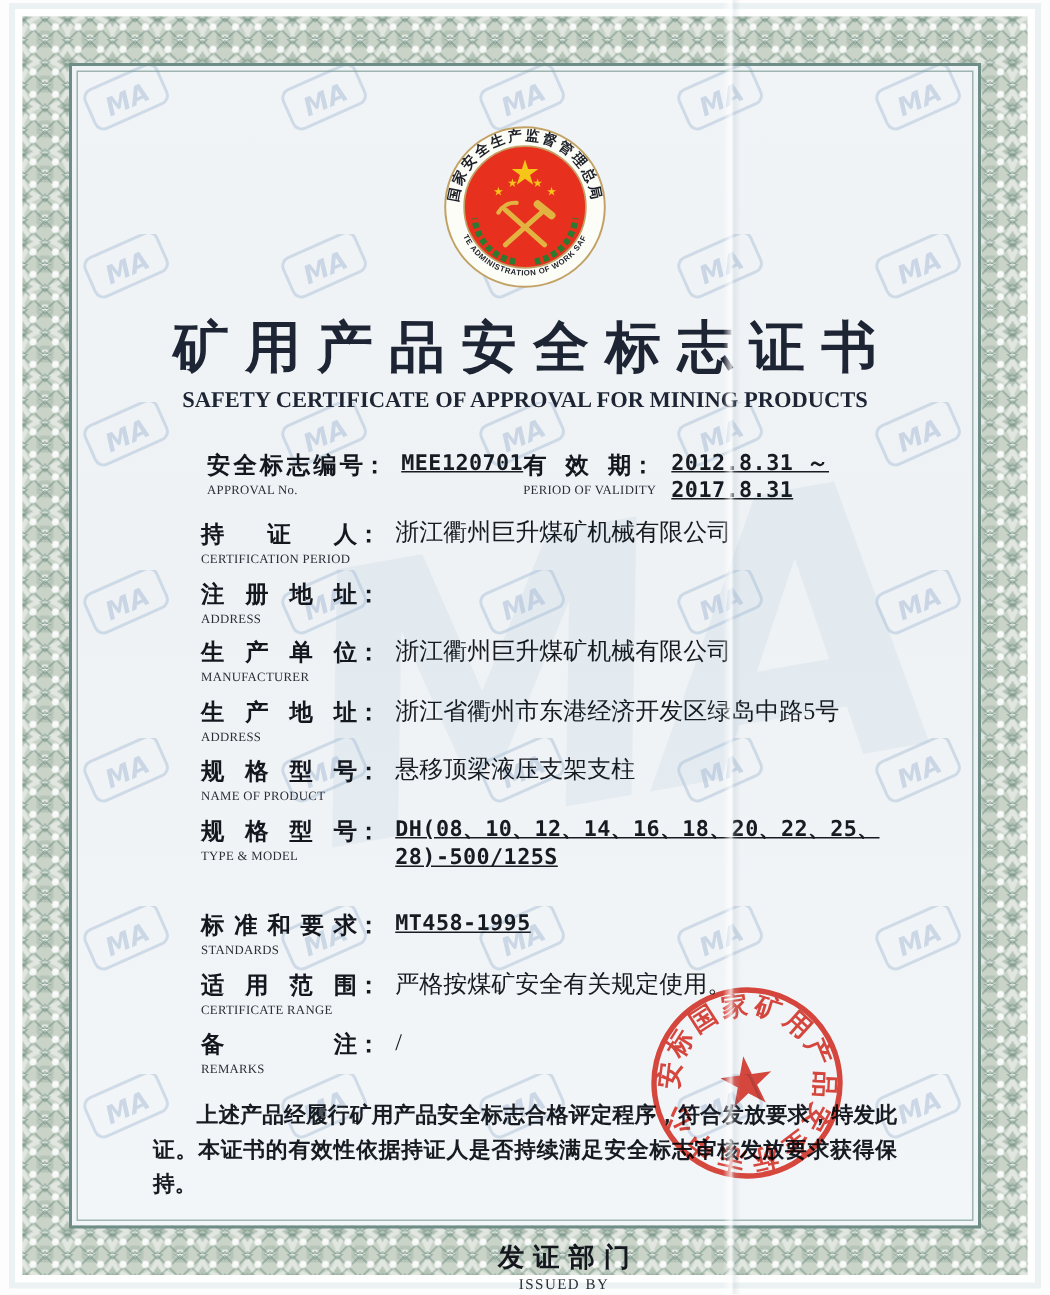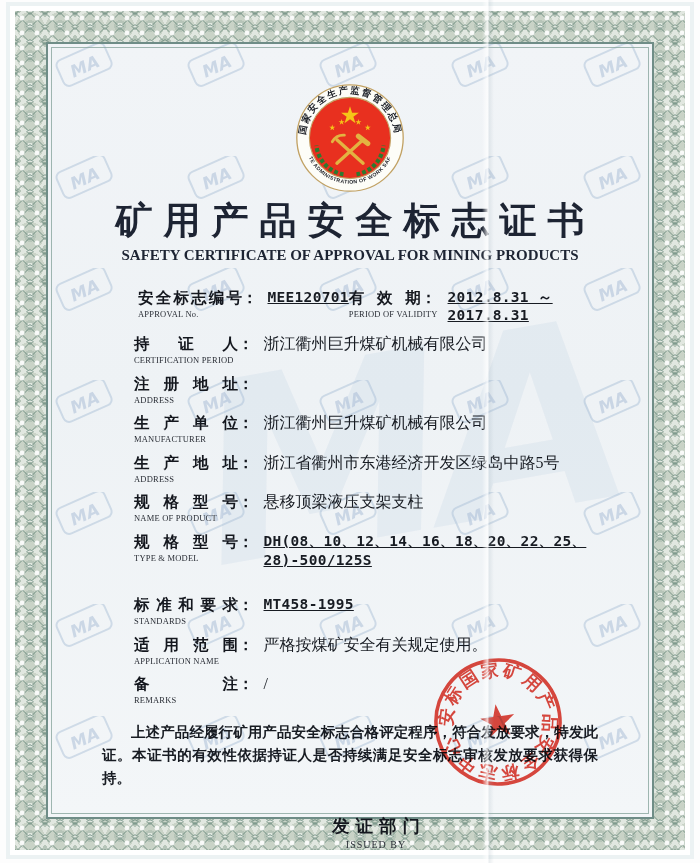--- a/index.html
+++ b/index.html
@@ -22,21 +22,21 @@
   .paper::after{content:"";position:absolute;inset:3px;border:1px solid rgba(130,160,152,.75);pointer-events:none;}
   .wm-layer{position:absolute;inset:0;pointer-events:none;}
   .big-ma{position:absolute;left:150px;top:255px;font-size:250px;font-weight:bold;font-style:italic;
           font-family:"DejaVu Sans","Liberation Sans",sans-serif;
           color:rgba(170,195,220,.16);transform:rotate(-10deg);letter-spacing:-12px;pointer-events:none;}
   .crease{position:absolute;top:0;bottom:0;left:482px;width:12px;pointer-events:none;
           background:linear-gradient(90deg,rgba(255,255,255,0),rgba(255,255,255,.75) 45%,rgba(170,185,195,.22) 62%,rgba(255,255,255,0));}
   
   .content{position:absolute;inset:0;padding:0 50px;}
   .emblem{display:block;margin:38px auto 0;}
-  .title{margin:6px 0 0;text-align:center;font-size:37px;font-weight:bold;color:#1d2433;
+  .title{margin:18px 0 0;text-align:center;font-size:37px;font-weight:bold;color:#1d2433;
          letter-spacing:11px;text-indent:11px;line-height:1.15;}
   .subtitle{margin:4px 0 0;text-align:center;font-size:15px;font-weight:bold;color:#1d2433;letter-spacing:0px;}
   .meta-row{display:flex;justify-content:space-between;margin-top:24px;padding:0 28px 0 40px;}
   .pair{display:flex;align-items:flex-start;}
   .lab{flex:none;}
   .zh-line{white-space:nowrap;}
   .zh-box{display:inline-block;text-align:justify;text-align-last:justify;font-weight:bold;
           font-size:15.5px;color:#14171e;vertical-align:bottom;}
   .w104{width:104px;} .w72{width:72px;}
   .colon{font-weight:bold;font-size:15.5px;color:#14171e;}
@@ -178,21 +178,21 @@
       <div class="row gap-top">
         <div class="lab">
             <div class="zh-line"><span class="zh-box w104">标准和要求</span><span class="colon">：</span></div>
           <div class="en">STANDARDS</div>
           </div>
         <div class="val mono">MT458-1995</div>
       </div>
       <div class="row">
         <div class="lab">
             <div class="zh-line"><span class="zh-box w104">适用范围</span><span class="colon">：</span></div>
-          <div class="en">APPLICATION NAME</div>
+          <div class="en">CERTIFICATE RANGE</div>
           </div>
         <div class="val">严格按煤矿安全有关规定使用。</div>
       </div>
       <div class="row">
         <div class="lab">
             <div class="zh-line"><span class="zh-box w104">备注</span><span class="colon">：</span></div>
           <div class="en">REMARKS</div>
           </div>
         <div class="val">/</div>
       </div>

